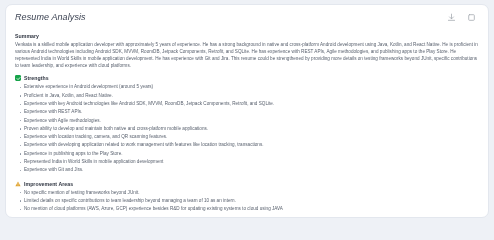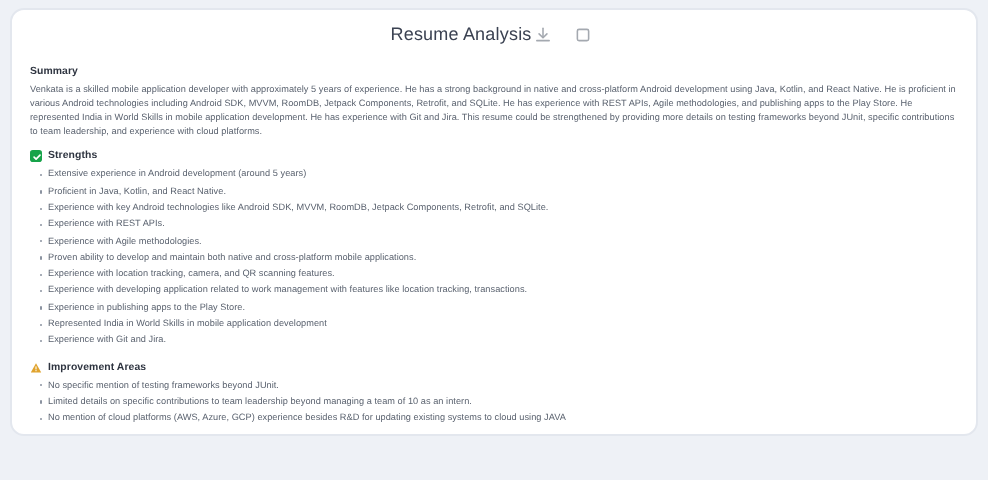--- a/index.html
+++ b/index.html
@@ -26,22 +26,23 @@
     width: 484px;
     height: 214px;
     box-sizing: border-box;
     padding: 7px 9px 0 9px;
     position: relative;
     overflow: hidden;
   }
   .card-header {
     display: flex;
     align-items: flex-start;
-    justify-content: center;
+    justify-content: space-between;
     height: 15px;
+    font-style: italic;
   }
   .card-title {
     font-size: 9px;
     color: #3b4252;
     font-weight: 400;
     letter-spacing: 0.1px;
     line-height: 11px;
   }
   .header-actions {
     display: flex;

